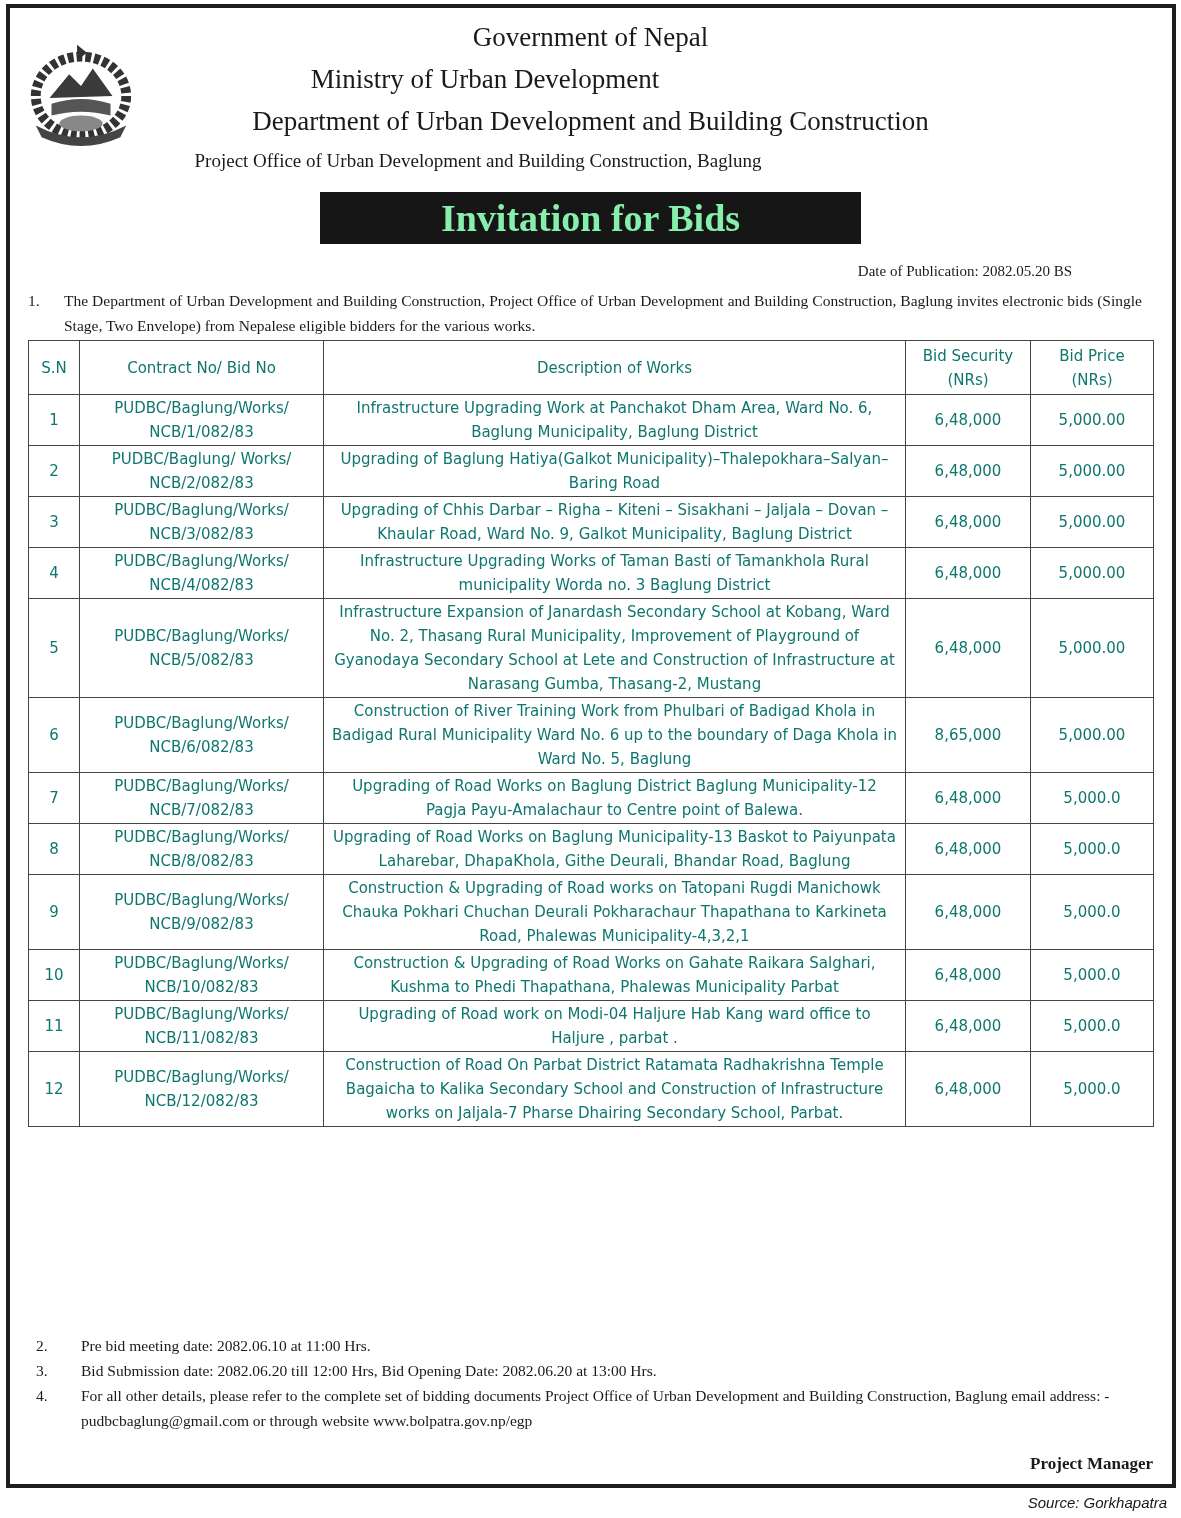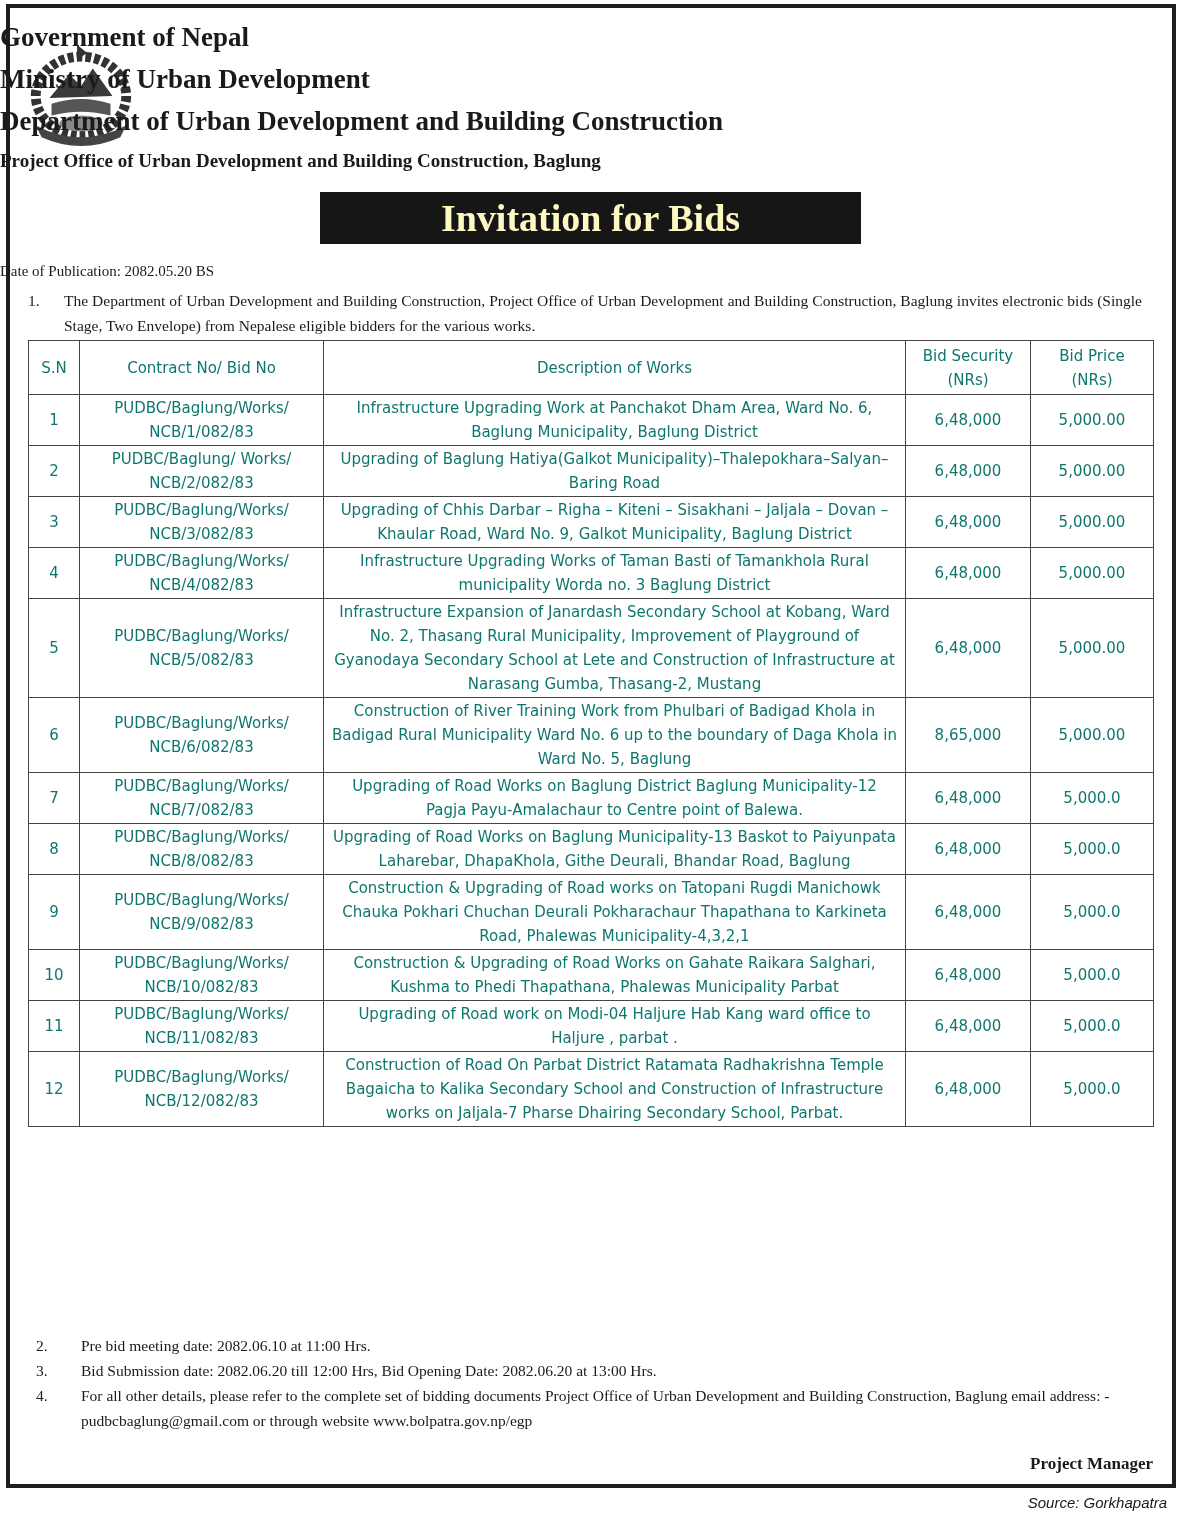--- a/index.html
+++ b/index.html
@@ -6,33 +6,33 @@
   html, body { width: 1181px; height: 1518px; background: #ffffff; overflow: hidden; }
   body { position: relative; font-family: "Liberation Serif", serif; color: #1a1a1a; }
 
   .frame {
     position: absolute; left: 6px; top: 4px; width: 1170px; height: 1484px;
     border: 4px solid #1e1e1e; background: #fff;
   }
 
   .emblem { position: absolute; left: 22px; top: 38px; width: 118px; height: 110px; }
 
-  .h1 { position: absolute; left: 0; width: 100%; text-align: left; font-weight: bold; }
+  .h1 { position: absolute; left: 0; width: 100%; text-align: center; font-weight: normal; }
   .gov   { top: 22px;  font-size: 27px; left: 0; padding-left: 0; width: 1181px; }
   .min   { top: 64px;  font-size: 27px; width: 970px; }
   .dept  { top: 106px; font-size: 27px; width: 1181px; }
   .proj  { top: 150px; font-size: 19px; width: 956px; }
 
   .banner {
     position: absolute; left: 320px; top: 192px; width: 541px; height: 52px;
-    background: #161616; color: #fef9c3; text-align: center;
+    background: #161616; color: #86efac; text-align: center;
     font-size: 38px; font-weight: bold; line-height: 52px;
   }
 
-  .pubdate { position: absolute; top: 263px; left: 0; width: 1072px; text-align: left; font-size: 15px; }
+  .pubdate { position: absolute; top: 263px; left: 0; width: 1072px; text-align: right; font-size: 15px; padding-left: 15px; }
 
   .para { position: absolute; left: 28px; width: 1130px; font-size: 15.5px; line-height: 25px; }
   .para .num { position: absolute; left: 0; top: 0; }
   .para .txt { position: absolute; left: 36px; right: 16px; text-align: justify; }
   .p1 { top: 288px; height: 50px; }
 
   table.bids {
     position: absolute; left: 28px; top: 340px; width: 1125px;
     border-collapse: collapse; font-family: "DejaVu Sans", sans-serif; font-size: 15px; color: #0f766e;
     table-layout: fixed;

